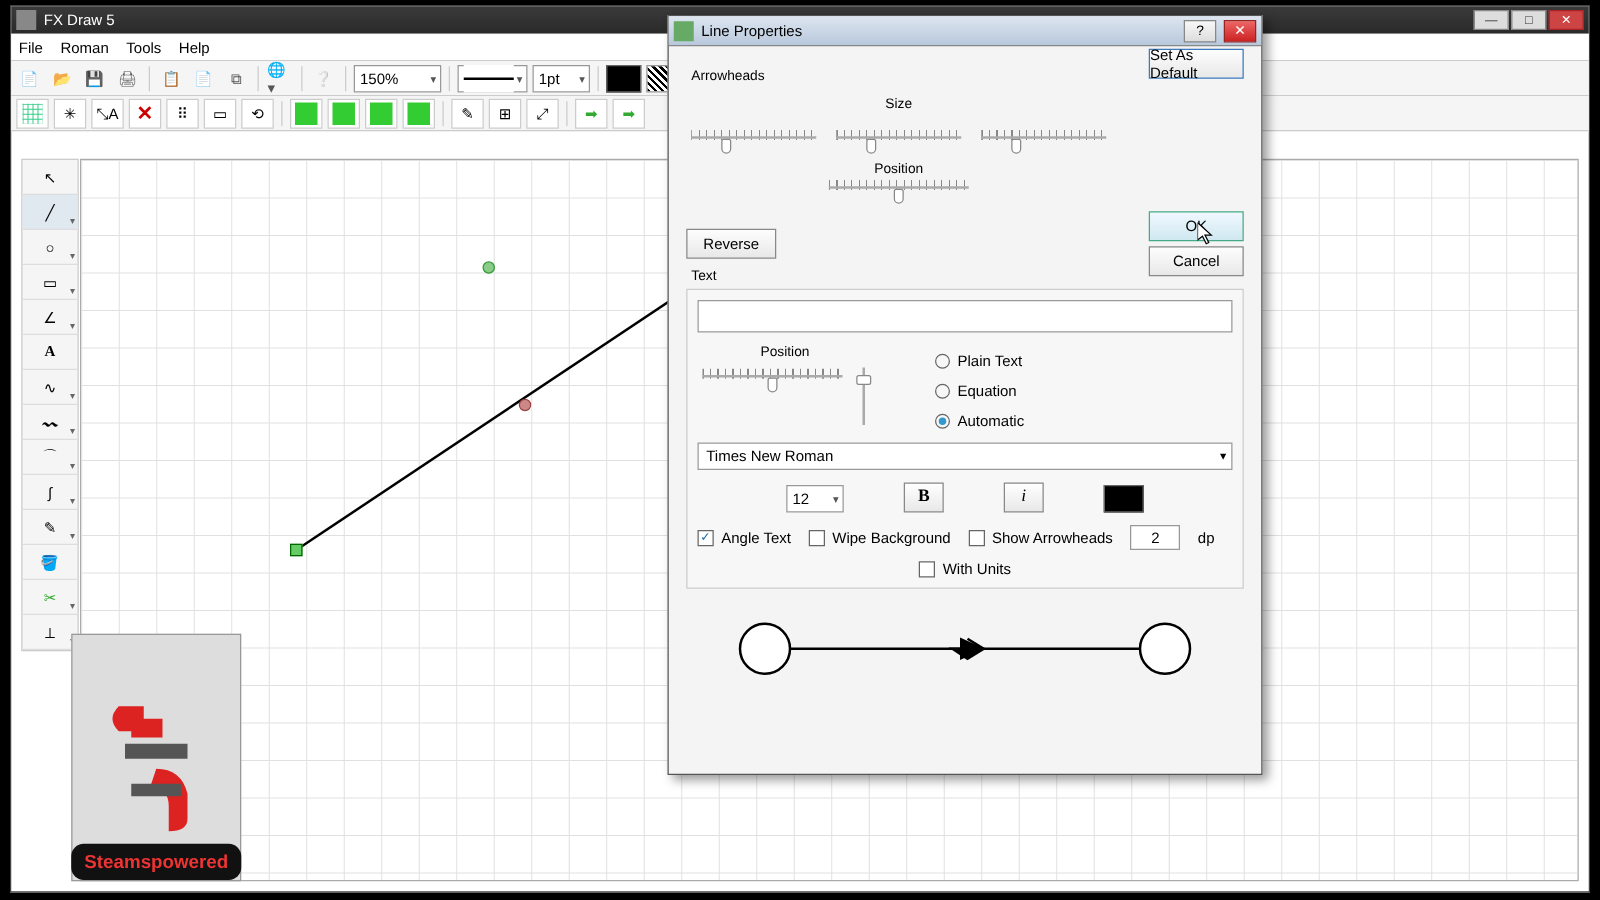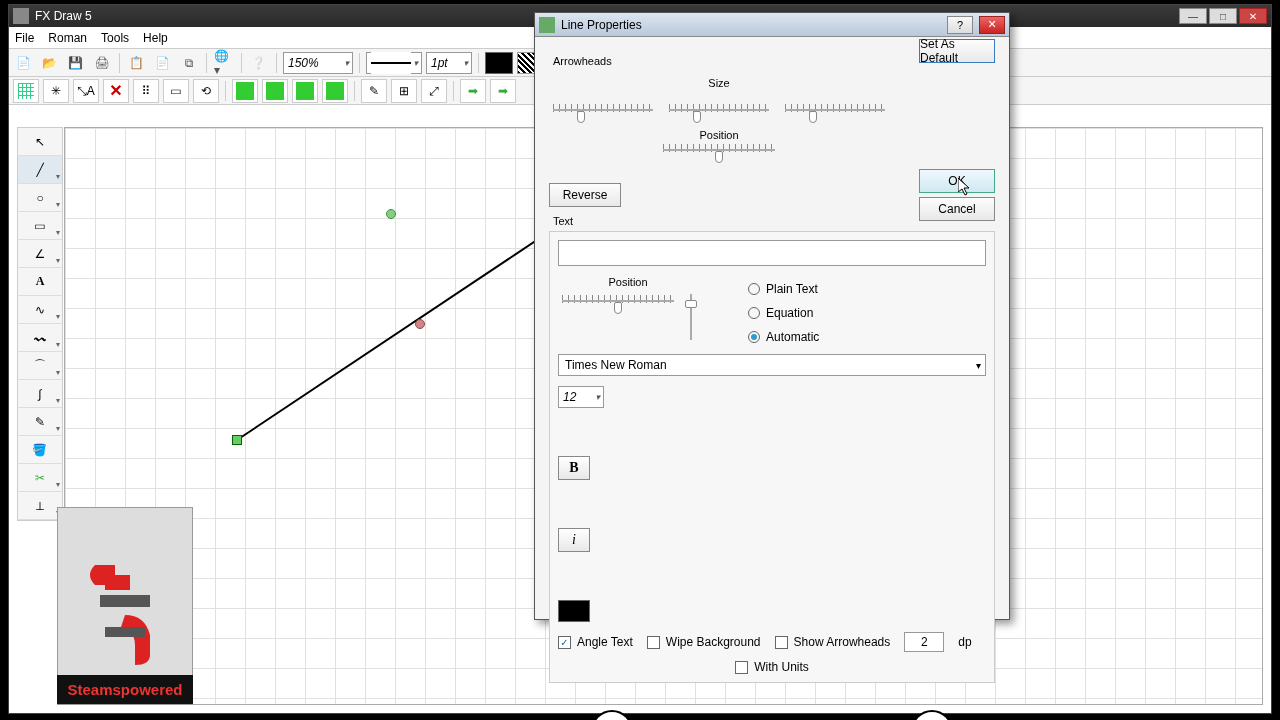--- a/index.html
+++ b/index.html
@@ -12,21 +12,21 @@
 .win-btns { display: flex; gap: 2px; }
 .win-btn { width: 28px; height: 16px; background: #ddd; border: 1px solid #888; display: flex; align-items: center; justify-content: center; font-size: 10px; color:#333; }
 .win-btn.close { background: #c44; color:#fff; border-color:#a22; }
 
 .menubar { height: 22px; background: #fff; border-bottom: 1px solid #ccc; display: flex; align-items: center; padding: 0 6px; gap: 14px; }
 .menubar span { cursor: default; }
 
 .toolbar1 { height: 28px; background: #f5f5f5; border-bottom: 1px solid #ccc; display: flex; align-items: center; padding: 0 4px; gap: 4px; }
 .tb-btn { width: 22px; height: 22px; border: 1px solid transparent; display: flex; align-items: center; justify-content: center; color:#555; }
 .tb-sep { width: 1px; height: 20px; background: #ccc; margin: 0 2px; }
-.tb-select { height: 22px; border: 1px solid #999; background: #fff; padding: 0 18px 0 4px; position: relative; display: flex; align-items: center; font-style: italic; }
+.tb-select { height: 22px; border: 1px solid #999; background: #fff; padding: 0 18px 0 4px; position: relative; display: flex; align-items: center; }
 .tb-select::after { content: "▾"; position: absolute; right: 3px; font-size: 9px; color:#555; }
 .zoom-sel{width:70px;} .weight-sel{width:56px; background:#fff;} .pt-sel{width:46px;}
 .line-preview { width: 56px; height: 22px; border: 1px solid #999; background: #fff; display: flex; align-items: center; justify-content: center; }
 .line-preview div { width: 40px; height: 2px; background: #000; }
 .color-sw { width: 28px; height: 22px; background: #000; border: 1px solid #666; }
 .hatch-sw { width: 28px; height: 22px; border: 1px solid #999; background: repeating-linear-gradient(45deg,#000 0,#000 2px,#fff 2px,#fff 4px); }
 
 .toolbar2 { height: 28px; background: #f5f5f5; border-bottom: 1px solid #ccc; display: flex; align-items: center; padding: 0 4px; gap: 4px; }
 .tb2-btn { width: 26px; height: 24px; border: 1px solid #ccc; background: #fff; display: flex; align-items: center; justify-content: center; }
 .grid-icon { width: 16px; height: 16px; background-image: linear-gradient(#3c8 1px,transparent 1px),linear-gradient(90deg,#3c8 1px,transparent 1px); background-size: 4px 4px; }
@@ -39,21 +39,21 @@
 .handle { position: absolute; width: 10px; height: 10px; border: 1px solid #060; background: #6c6; margin: -5px 0 0 -5px; }
 .handle.mid { background: #c88; border-color: #944; border-radius: 50%; }
 .handle.top { background: #8c8; border-color: #393; border-radius: 50%; }
 
 .lefttools { position: absolute; left: 8px; top: 122px; width: 46px; background: #f5f5f5; border: 1px solid #ccc; display: flex; flex-direction: column; }
 .lt-btn { height: 28px; border-bottom: 1px solid #ddd; display: flex; align-items: center; justify-content: center; position: relative; }
 .lt-btn .dd { position: absolute; right: 2px; bottom: 2px; font-size: 8px; color:#666; }
 
 .logo-box { position: absolute; left: 48px; bottom: 8px; width: 136px; height: 198px; background: #ddd; border: 1px solid #999; display: flex; flex-direction: column; align-items: center; justify-content: flex-end; }
 .logo-gear { width: 100px; height: 120px; position: relative; }
-.logo-label { background: #111; color: #e33; font-weight: bold; padding: 6px 10px; font-size: 15px; }
+.logo-label { background: #111; color: #e33; font-weight: bold; padding: 6px 10px; font-size: 15px; border-radius: 10px; }
 
 
 .dialog { position: absolute; left: 534px; top: 12px; width: 476px; height: 608px; background: #f4f4f4; border: 1px solid #555; box-shadow: 4px 4px 8px rgba(0,0,0,0.4); }
 .dlg-title { height: 24px; background: linear-gradient(#dde6f0,#b8c8dc); border-bottom: 1px solid #888; display: flex; align-items: center; padding: 0 4px; gap: 6px; }
 .dlg-title .icn { width: 16px; height: 16px; background: #6a6; }
 .dlg-title .sp { flex: 1; }
 .dlg-tbtn { width: 26px; height: 18px; border: 1px solid #888; display: flex; align-items: center; justify-content: center; font-size: 11px; background: linear-gradient(#f8f8f8,#ddd); }
 .dlg-tbtn.close { background: linear-gradient(#e66,#c22); color:#fff; border-color:#922; }
 
 .dlg-body { padding: 10px 14px; position: relative; }
@@ -88,21 +88,21 @@
 .pos-area { width: 140px; }
 .radio-col { display: flex; flex-direction: column; gap: 10px; margin-left: 30px; margin-top: 6px; }
 .radio-item { display: flex; align-items: center; gap: 6px; }
 .radio { width: 12px; height: 12px; border: 1px solid #666; border-radius: 50%; display: inline-flex; align-items: center; justify-content: center; }
 .radio.checked::after { content: ""; width: 6px; height: 6px; background: #39c; border-radius: 50%; }
 
 .font-row { margin-top: 10px; }
 .font-select { width: 100%; height: 22px; border: 1px solid #999; background: #fff; padding: 0 18px 0 6px; position: relative; display: flex; align-items: center; }
 .font-select::after { content: "▾"; position: absolute; right: 4px; font-size: 10px; }
 
-.format-row { display: flex; align-items: flex-start; gap: 48px; margin-top: 10px; justify-content: center; flex-direction: column; }
+.format-row { display: flex; align-items: flex-end; gap: 48px; margin-top: 10px; justify-content: center; }
 .sz-sel { width: 46px; }
 .fmt-btn { width: 32px; height: 24px; border: 1px solid #888; background: linear-gradient(#fff,#e8e8e8); display: flex; align-items: center; justify-content: center; }
 .bold-b { font-weight: bold; font-family: "Times New Roman"; font-size: 14px; }
 .ital-i { font-style: italic; font-family: "Times New Roman"; font-size: 14px; }
 .color-box { width: 32px; height: 22px; background: #000; border: 1px solid #666; }
 
 .check-row { display: flex; align-items: center; gap: 14px; margin-top: 10px; flex-wrap: wrap; }
 .chk { width: 13px; height: 13px; border: 1px solid #666; background: #fff; display: inline-flex; align-items: center; justify-content: center; font-size: 10px; color:#16a; }
 .dp-input { width: 40px; height: 20px; border: 1px solid #999; background: #fff; text-align: center; }
 

